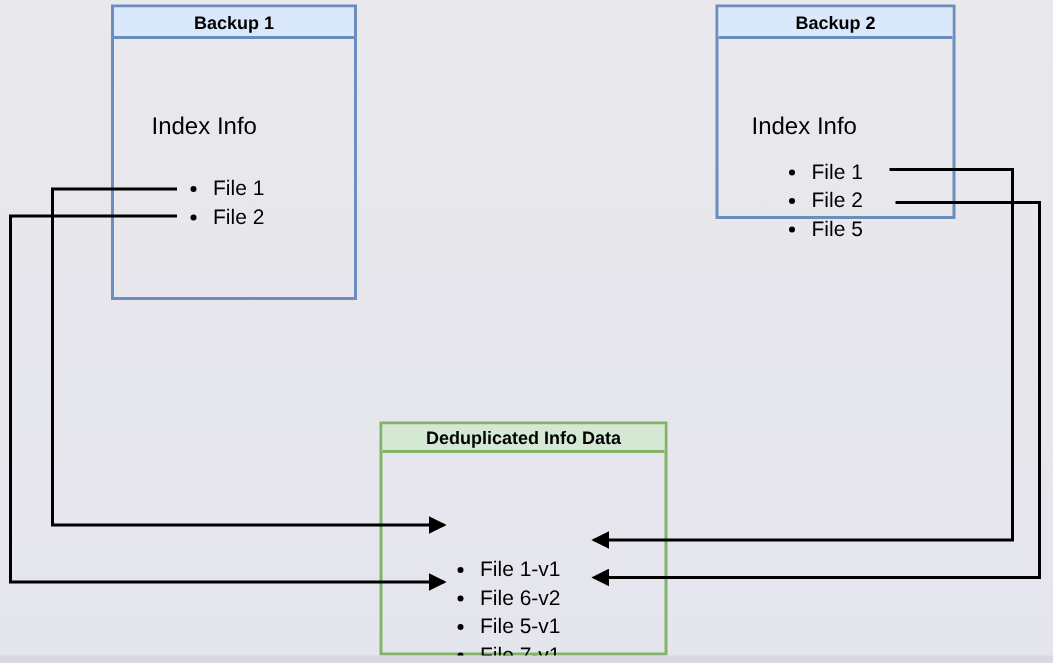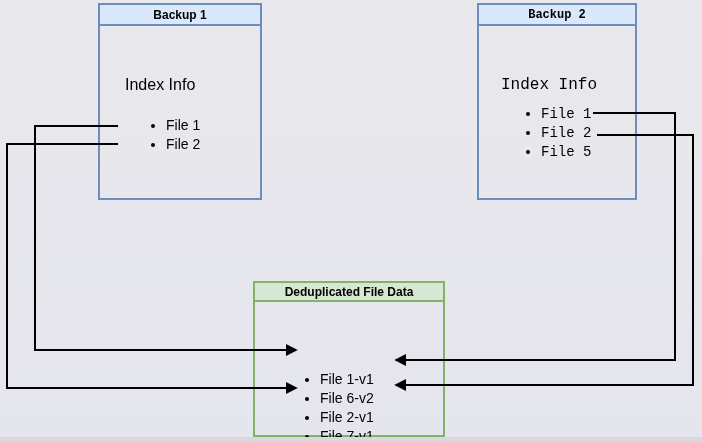--- a/index.html
+++ b/index.html
@@ -55,22 +55,22 @@
   }
   .box.green .box-header {
     height: 19px;
     background: #d5e8d4;
     border-bottom: 2px solid #82b366;
   }
   .box-body {
     position: relative;
     width: 100%;
   }
-  #backup1 { left: 74px; top: 3px; width: 164px; height: 197px; margin-left: 24px; }
-  #backup2 { left: 477px; top: 3px; width: 160px; height: 197px; font-family: Liberation Mono, monospace; }
+  #backup1 { left: 74px; top: 3px; width: 164px; height: 197px; }
+  #backup2 { left: 477px; top: 3px; width: 160px; height: 143px; }
   #dedup   { left: 253px; top: 281px; width: 192px; height: 156px; }
   #backup1 .box-body, #backup2 .box-body { height: 172px; text-align: right; }
   #dedup .box-body { height: 133px; }
 
   .index-label {
     position: absolute;
     font-size: 16px;
     line-height: 20px;
     white-space: nowrap;
   }
@@ -130,27 +130,27 @@
       <ul class="file-list">
         <li>File 1</li>
         <li>File 2</li>
         <li>File 5</li>
       </ul>
     </div>
   </div>
 
   <div class="box green" id="dedup">
     <div class="box-header">
-      <span>Deduplicated File Data</span>
+      <span>Deduplicated Info Data</span>
     </div>
     <div class="box-body">
       <ul class="file-list">
         <li>File 1-v1</li>
         <li>File 6-v2</li>
-        <li>File 2-v1</li>
+        <li>File 5-v1</li>
         <li>File 7-v1</li>
       </ul>
     </div>
   </div>
 
   <svg class="wires" viewBox="0 0 702 442" xmlns="http://www.w3.org/2000/svg">
     <defs>
       <marker id="arrowhead" viewBox="0 0 10 10" refX="8.5" refY="5" markerWidth="6" markerHeight="6" orient="auto">
         <path d="M 0 0 L 10 5 L 0 10 z" fill="#000000"></path>
       </marker>

